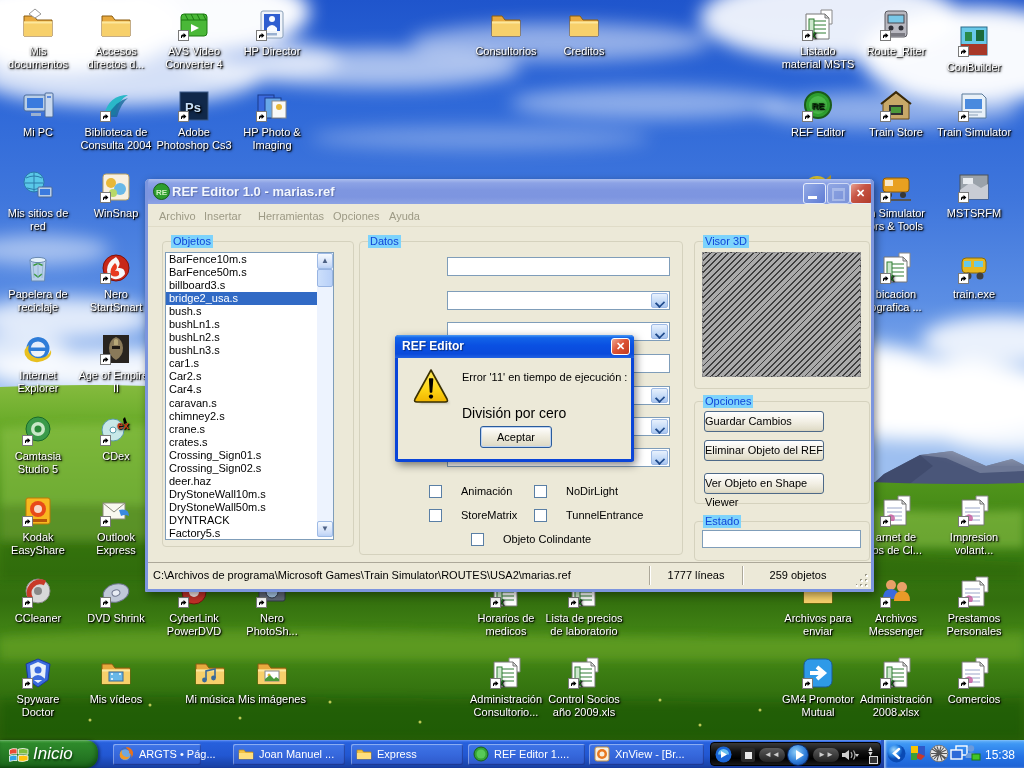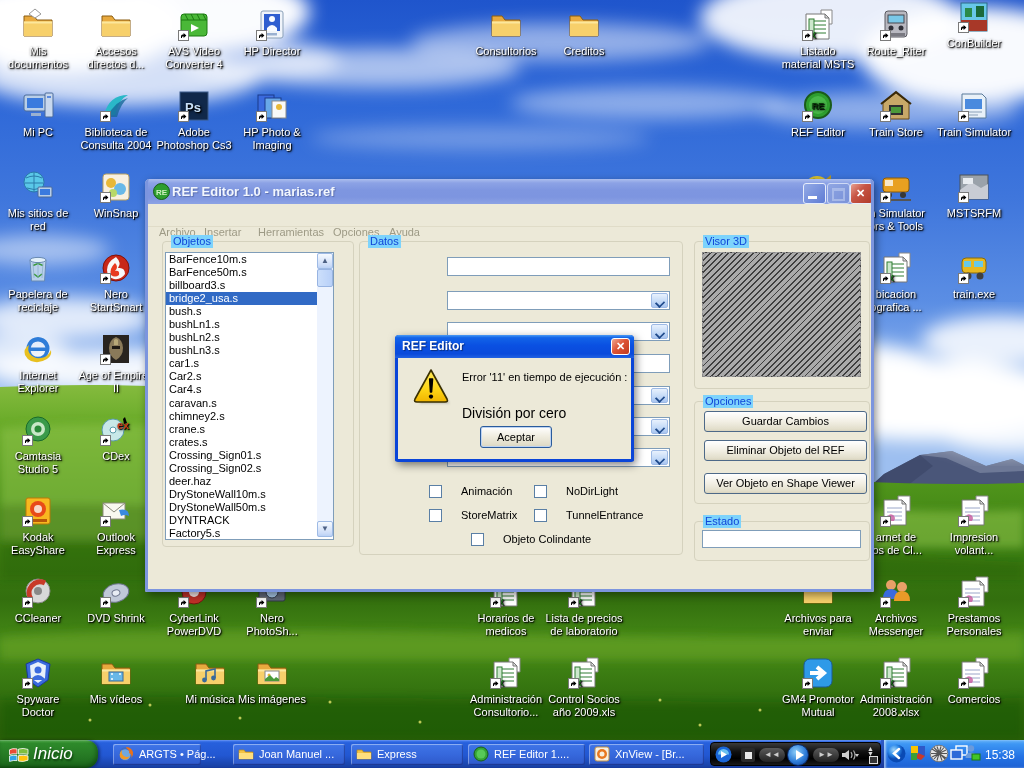--- a/index.html
+++ b/index.html
@@ -15,21 +15,21 @@
 #win .tbar .ttxt{position:absolute;left:27px;top:5px;font-size:13px;font-weight:bold;color:#F2F6FD;text-shadow:1px 1px 1px #5c6fae}
 #win .ticon{position:absolute;left:8px;top:4px;width:17px;height:17px}
 .capbtn{position:absolute;top:4px;width:21px;height:19px;border-radius:3px;border:1px solid #E6EDFB;font-size:11px}
 #btnmin{left:658px;background:linear-gradient(135deg,#93AAE6,#5F7CD4)}
 #btnmin::after{content:"";position:absolute;left:4px;bottom:4px;width:9px;height:3px;background:#fff}
 #btnmax{left:682px;background:linear-gradient(135deg,#93A9E3,#7890D6);opacity:.75}
 #btnmax::after{content:"";position:absolute;left:4px;top:4px;width:9px;height:8px;border:2px solid #cdd9f2;border-top-width:3px;opacity:.65}
 #btncls{left:705px;background:linear-gradient(135deg,#E8A090,#C75545 40%,#B03A28)}
 #btncls::after{content:"\2715";position:absolute;left:5px;top:3px;color:#fff;font-weight:bold;font-size:11px}
 #win .menu{position:absolute;left:3px;top:25px;width:723px;height:22px;background:#ECE9D8;color:#9D9A85;font-size:11px;border-bottom:1px solid #E0DCC8}
-#win .menu span{position:absolute;top:22px}
+#win .menu span{position:absolute;top:6px}
 .grp{position:absolute;border:1px solid #D5D2BE;border-radius:4px}
 .grp>.gl{position:absolute;left:8px;top:-7px;background:#7dd3fc;padding:0 2px;color:#1046D8;font-size:11px;line-height:13px}
 
 #list{position:absolute;left:20px;top:73px;width:167px;height:286px;background:#fff;border:1px solid #7F9DB9;font-size:11px;color:#000;overflow:hidden;box-sizing:content-box}
 #list .it{height:13.05px;line-height:13.05px;padding-left:3px;white-space:nowrap}
 #list .sel{background:#316AC5;color:#fff}
 #vsb{position:absolute;right:0;top:0;width:16px;height:284px;background:#EDF3FE}
 .sbtn{position:absolute;left:0;width:16px;height:16px;background:linear-gradient(180deg,#F6FAFF,#CCDCF8 80%,#BAD1F5);border:1px solid #9EBAE5;border-radius:2px;box-sizing:border-box;color:#4D6185;font-size:8px;text-align:center;line-height:14px}
 #vsb .thumb{position:absolute;left:0;top:16px;width:16px;height:18px;background:linear-gradient(90deg,#CCDFFB,#B8D0F8);border:1px solid #98B4E2;border-radius:2px;box-sizing:border-box}
 
@@ -37,21 +37,21 @@
 .combo .cb{position:absolute;right:1px;top:1px;bottom:1px;width:17px;border-radius:2px;
  background:linear-gradient(180deg,#E8F1FD,#C2D9F7 60%,#A9C5F0);border:1px solid #9EBAE5;box-sizing:border-box}
 .combo .cb::after{content:"";position:absolute;left:4px;top:5px;width:6px;height:6px;border-left:2px solid #1F4A8C;border-bottom:2px solid #1F4A8C;transform:rotate(-45deg) scale(1,.8)}
 
 .ck{position:absolute;font-size:11px;color:#000}
 .ck::before{content:"";position:absolute;left:0;top:0;width:13px;height:13px;background:#fff;border:1px solid #5A7FA5;box-sizing:border-box}
 .ck span{margin-left:32px;line-height:13px}
 
 #hatch{position:absolute;left:557px;top:73px;width:159px;height:125px;border:1px dashed #8a8a8a;box-sizing:border-box;background:repeating-linear-gradient(135deg,#3f3f3f 0px,#3f3f3f 1.4px,#aaaaaa 1.4px,#aaaaaa 4.4px)}
 
-.xbtn{position:absolute;width:163px;height:21px;background:linear-gradient(180deg,#FFFFFF,#F2EFE4 50%,#E2DECB 90%,#D8D3BE);border:1px solid #4D6988;border-radius:3px;box-sizing:border-box;font-size:11px;color:#000;text-align:center;line-height:19px}
+.xbtn{position:absolute;width:120px;height:21px;background:linear-gradient(180deg,#FFFFFF,#F2EFE4 50%,#E2DECB 90%,#D8D3BE);border:1px solid #4D6988;border-radius:3px;box-sizing:border-box;font-size:11px;color:#000;text-align:left;line-height:19px}
 
 #sbar{position:absolute;left:3px;top:383px;width:723px;height:26px;background:#ECE9D8;border-top:1px solid #ACA899;font-size:11px;color:#000}
 #sbar .pan{position:absolute;top:3px;height:19px;line-height:19px}
 #sbar .dv{position:absolute;top:3px;width:1px;height:19px;background:#ACA899;box-shadow:1px 0 0 #fff}
 #grip{position:absolute;right:1px;top:10px;width:14px;height:14px;background:
  radial-gradient(circle at 11px 3px,#fff 1.2px,transparent 1.3px),radial-gradient(circle at 10px 2px,#9a9787 1.2px,transparent 1.3px),
  radial-gradient(circle at 11px 8px,#fff 1.2px,transparent 1.3px),radial-gradient(circle at 10px 7px,#9a9787 1.2px,transparent 1.3px),
  radial-gradient(circle at 6px 8px,#fff 1.2px,transparent 1.3px),radial-gradient(circle at 5px 7px,#9a9787 1.2px,transparent 1.3px),
  radial-gradient(circle at 11px 13px,#fff 1.2px,transparent 1.3px),radial-gradient(circle at 10px 12px,#9a9787 1.2px,transparent 1.3px),
  radial-gradient(circle at 6px 13px,#fff 1.2px,transparent 1.3px),radial-gradient(circle at 5px 12px,#9a9787 1.2px,transparent 1.3px),
@@ -548,21 +548,21 @@
           <rect x="9" y="7" width="16" height="8" fill="#7AC8E8" stroke="#46464E"></rect>
           <circle cx="12" cy="20" r="2.5" fill="#303038"></circle>
           <circle cx="22" cy="20" r="2.5" fill="#303038"></circle>
           <rect x="8" y="25" width="18" height="3" fill="#787880"></rect>
         </svg><svg style="position:absolute;left:1px;bottom:1px" width="11" height="11" viewBox="0 0 11 11">
           <rect x=".5" y=".5" width="10" height="10" fill="#fff" stroke="#7a7a7a"></rect>
           <path d="M3 8 L3 6.2 Q3 4.5 4.6 4.5 L5.6 4.5 L5.6 3 L8.4 5.5 L5.6 8 L5.6 6.5 L4.6 6.5 Q4 6.5 4 7.2 L4 8 Z" fill="#000"></path>
         </svg></div>
       <div class="lbl">Route_Riter</div>
     </div>
-    <div class="icon" style="left:934px;top:0">
+    <div class="icon" style="left:934px;top:24px">
       <div class="g"><svg width="34" height="34" viewBox="0 0 34 34">
           <rect x="4" y="3" width="26" height="28" fill="#68C8E8" stroke="#2A6A8A"></rect>
           <rect x="4" y="20" width="26" height="11" fill="#A83828"></rect>
           <rect x="8" y="8" width="7" height="9" fill="#2A8A4A"></rect>
           <rect x="19" y="6" width="8" height="11" fill="#1A6A3A"></rect>
         </svg><svg style="position:absolute;left:1px;bottom:1px" width="11" height="11" viewBox="0 0 11 11">
           <rect x=".5" y=".5" width="10" height="10" fill="#fff" stroke="#7a7a7a"></rect>
           <path d="M3 8 L3 6.2 Q3 4.5 4.6 4.5 L5.6 4.5 L5.6 3 L8.4 5.5 L5.6 8 L5.6 6.5 L4.6 6.5 Q4 6.5 4 7.2 L4 8 Z" fill="#000"></path>
         </svg></div>
       <div class="lbl">ConBuilder</div>
@@ -854,20 +854,28 @@
  <div class="grp" style="left:549px;top:222px;width:174px;height:101px">
       <div class="gl">Opciones</div>
     </div>
  <div class="xbtn" style="left:559px;top:232px">Guardar Cambios</div>
  <div class="xbtn" style="left:559px;top:261px">Eliminar Objeto del REF</div>
  <div class="xbtn" style="left:559px;top:294px">Ver Objeto en Shape Viewer</div>
  <div class="grp" style="left:549px;top:342px;width:174px;height:38px">
       <div class="gl">Estado</div>
     </div>
  <div class="tf" style="left:557px;top:351px;width:159px;height:18px"></div>
+ <div id="sbar">
+  <div class="pan" style="left:5px">C:\Archivos de programa\Microsoft Games\Train Simulator\ROUTES\USA2\marias.ref</div>
+  <div class="dv" style="left:501px"></div>
+  <div class="pan" style="left:502px;width:92px;text-align:center">1777 líneas</div>
+  <div class="dv" style="left:594px"></div>
+  <div class="pan" style="left:595px;width:110px;text-align:center">259 objetos</div>
+  <div id="grip"></div>
+ </div>
 </div>
 
 <div id="dlg">
  <div class="dtbar">
       <b>REF Editor</b>
       <div id="dcls"></div>
     </div>
  <svg class="warn" width="40" height="40" viewBox="0 0 40 40">
   <path d="M20 5 L36 34 L6 34 Z" fill="#888" opacity=".5" transform="translate(2.5,2.5)" filter="url(#wbl)"></path>
   <defs>

